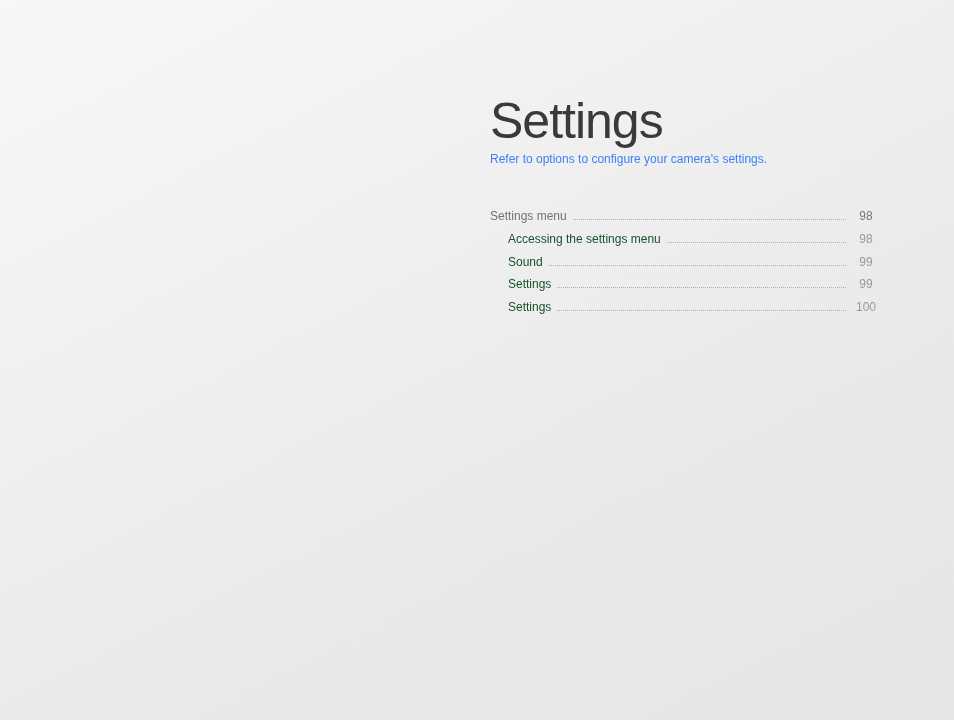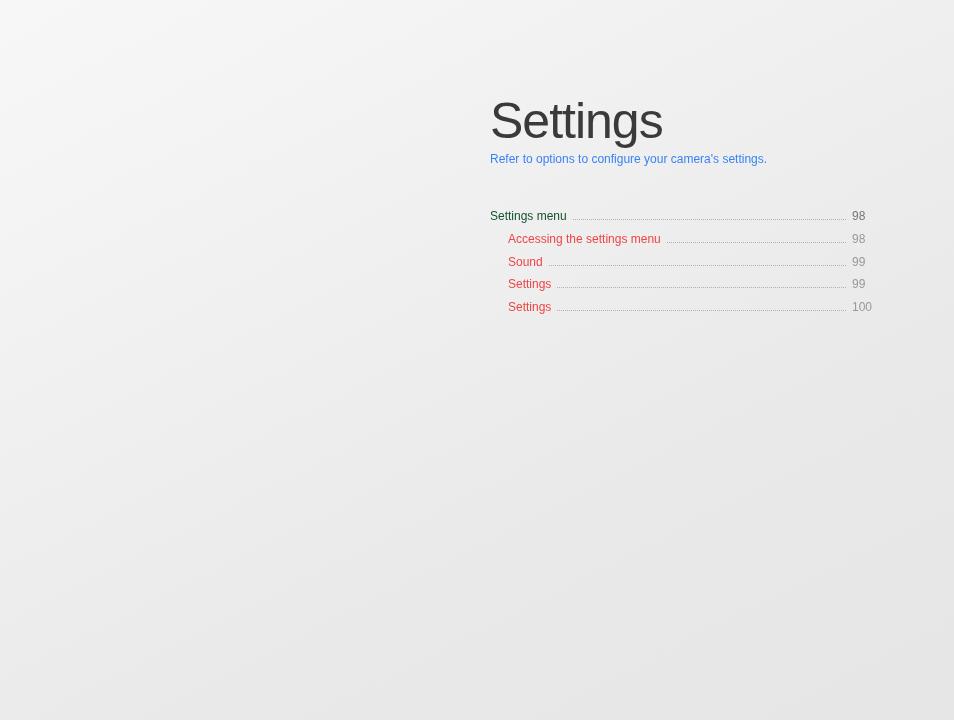--- a/index.html
+++ b/index.html
@@ -60,38 +60,38 @@
     display: flex;
     align-items: baseline;
     margin-bottom: 6px;
     line-height: 1.4;
   }
   .toc-row.sub {
     padding-left: 18px;
   }
   .toc-label {
     flex: 0 0 auto;
-    color: #ef4444;
+    color: #14532d;
     white-space: nowrap;
   }
   .toc-row.main .toc-label {
-    color: #14532d;
+    color: #737373;
     font-weight: 500;
   }
   .toc-leader {
     flex: 1 1 auto;
     border-bottom: 1.2px dotted #b0b0b0;
     margin: 0 6px 3px 6px;
     min-width: 10px;
     height: 0.6em;
   }
   .toc-page {
     flex: 0 0 auto;
     width: 28px;
-    text-align: left;
+    text-align: center;
     color: #999;
     white-space: nowrap;
   }
   .toc-row.main .toc-page {
     color: #777;
   }
 </style>
 </head>
 <body>
 

